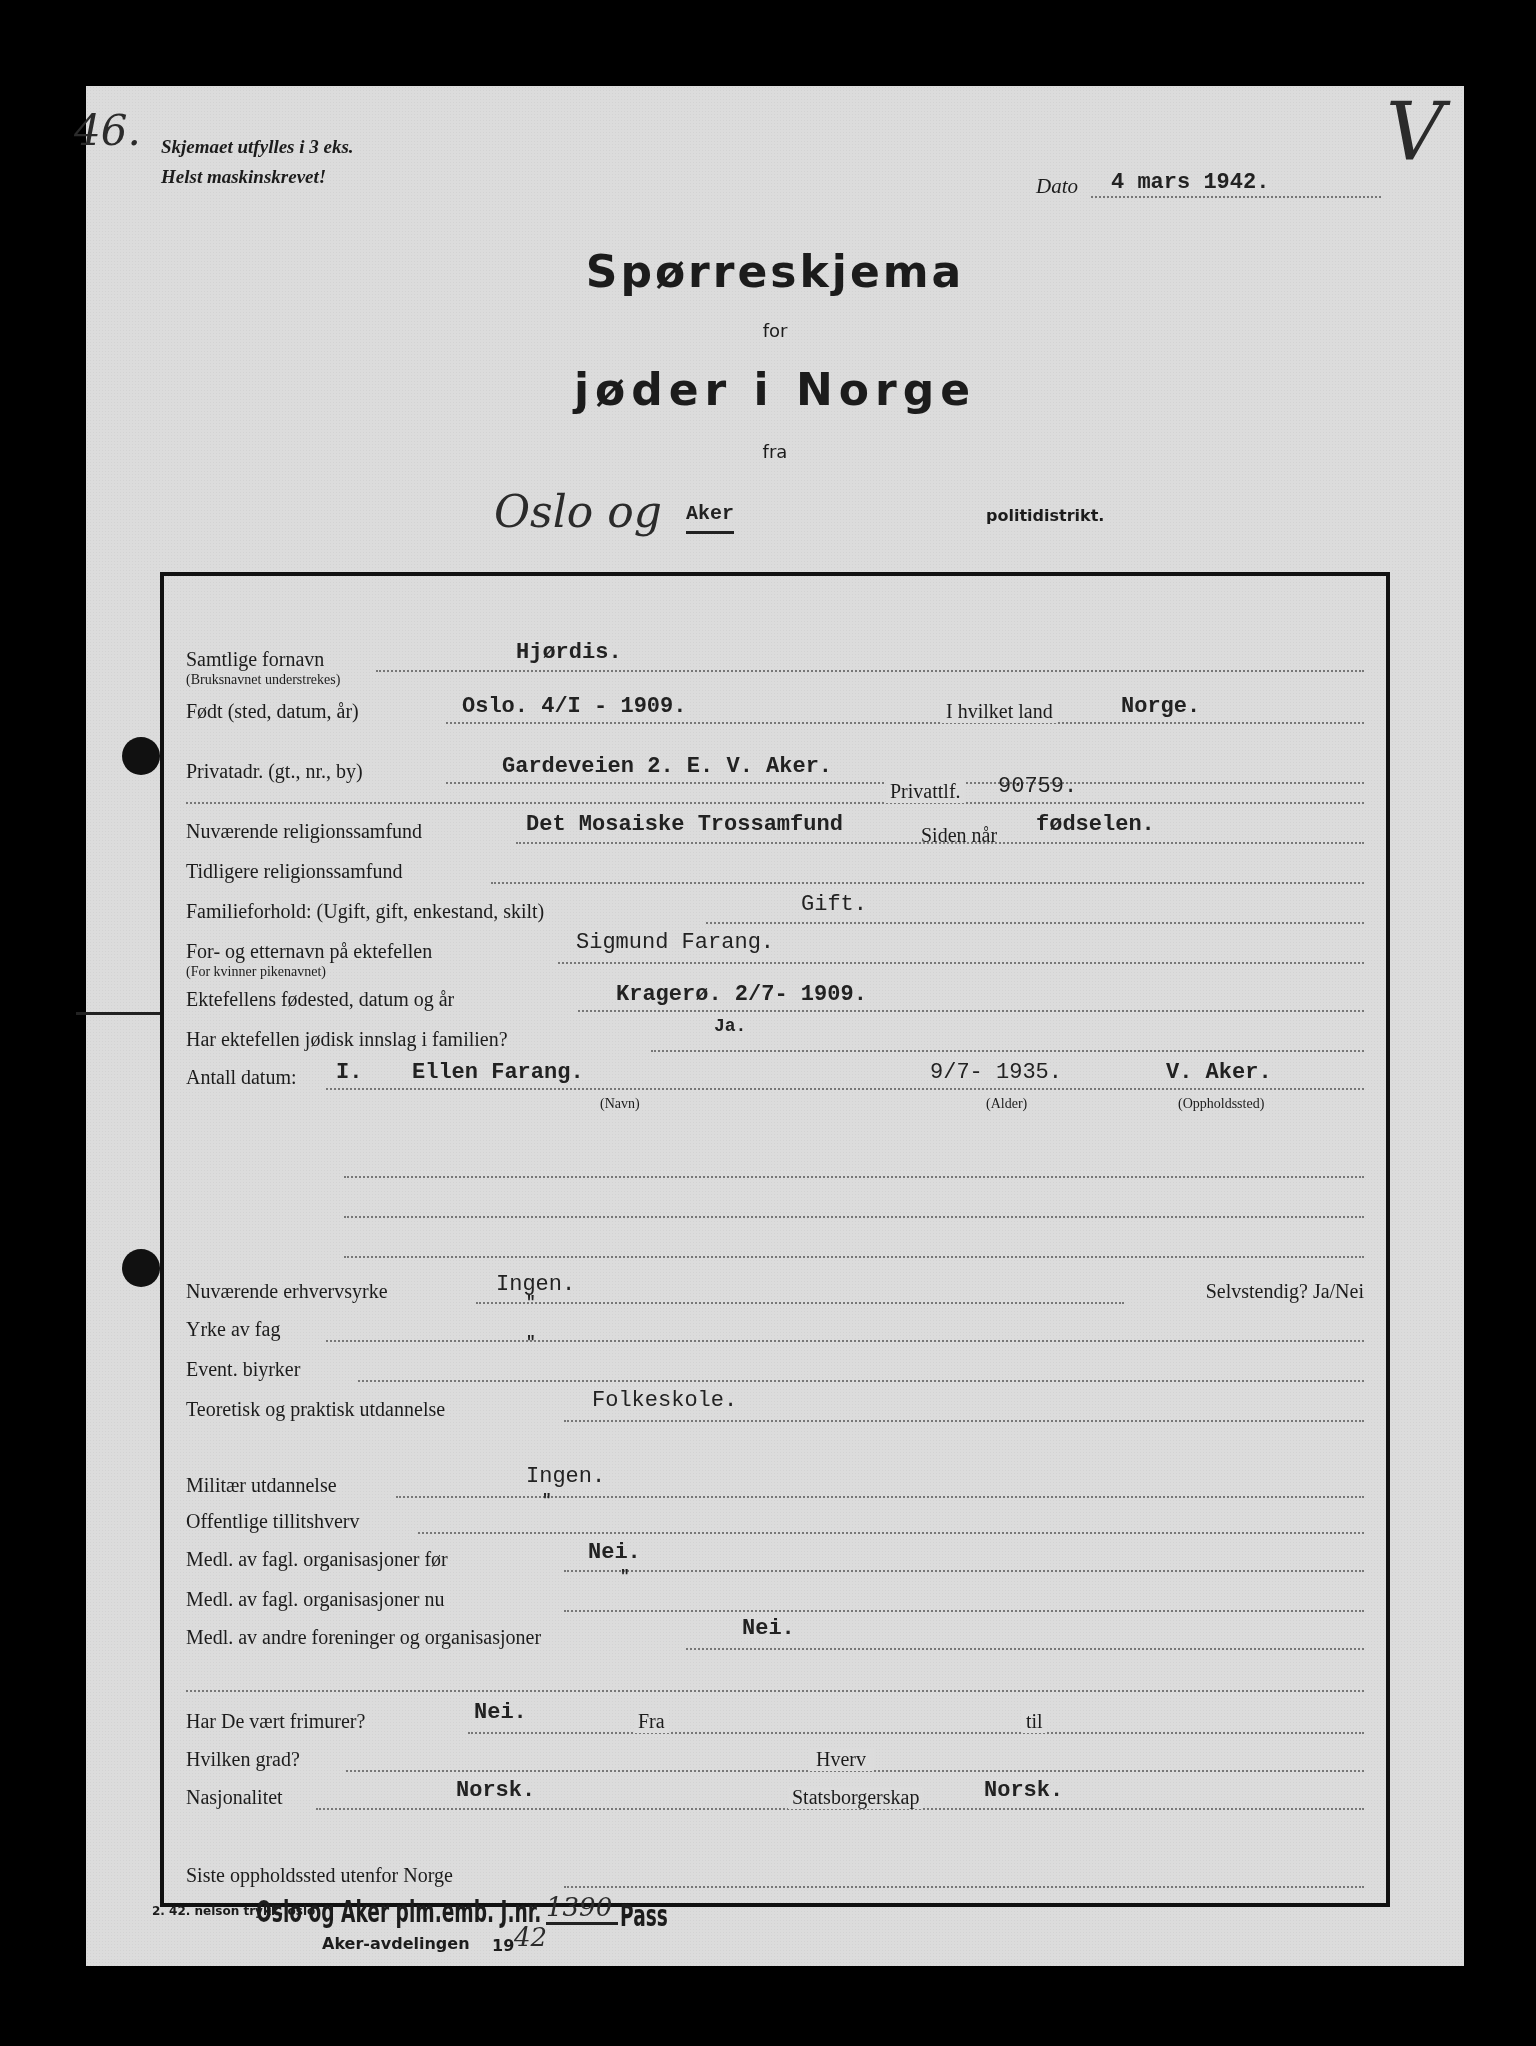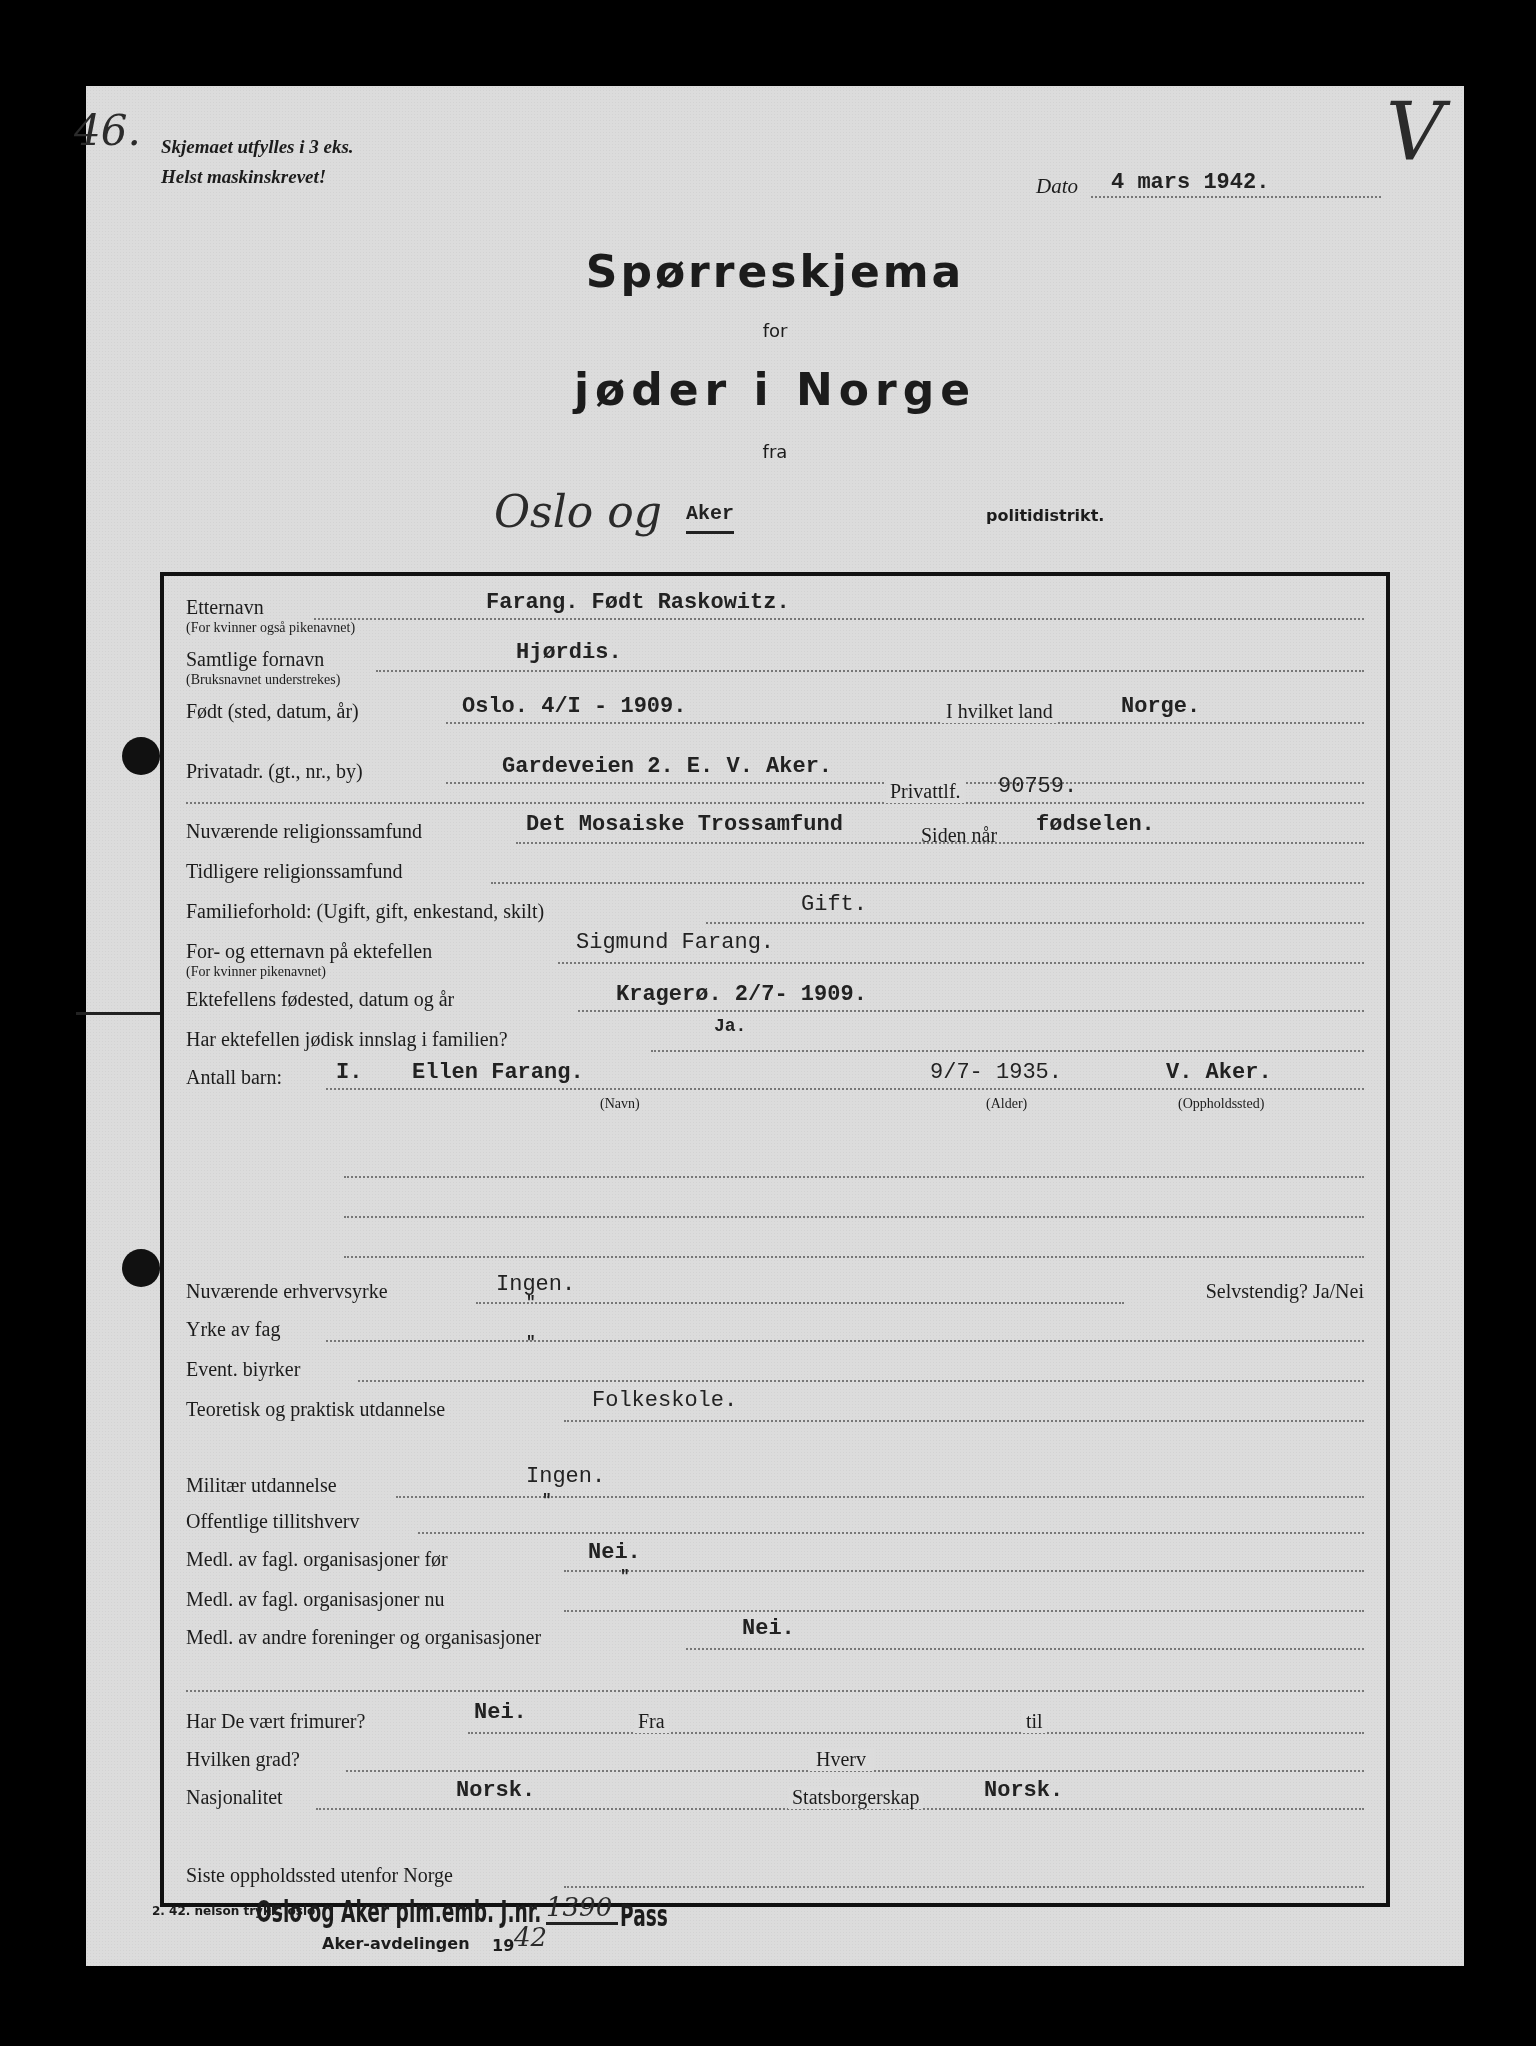--- a/index.html
+++ b/index.html
@@ -47,26 +47,20 @@
   <div class="abs hand" style="left:408px;top:400px;font-size:44px;">Oslo og</div>
   <div class="abs typed" style="left:600px;top:416px;font-size:20px;border-bottom:3px solid #222;padding-bottom:6px;">Aker</div>
   <div class="abs district" style="left:900px;top:420px;">politidistrikt.</div>
 
   <div class="hole" style="left:36px;top:651px;"></div>
   <div class="hole" style="left:36px;top:1163px;"></div>
   <div class="rule-left" style="left:-10px;top:926px;width:86px;"></div>
 
   <div class="box">
 
-    <div class="row" style="top:14px;">
-      <span class="abs lbl" style="left:0;top:6px;">Etternavn</span>
-      <div class="dots" style="left:128px;right:0;top:28px;"></div>
-      <span class="abs typed" style="left:300px;top:0;">Farang.   Født Raskowitz.</span>
-      <span class="sub" style="left:0;top:30px;">(For kvinner også pikenavnet)</span>
-    </div>
 
     <div class="row" style="top:64px;">
       <span class="abs lbl" style="left:0;top:8px;">Samtlige fornavn</span>
       <div class="dots" style="left:190px;right:0;top:30px;"></div>
       <span class="abs typed" style="left:330px;top:0;">Hjørdis.</span>
       <span class="sub" style="left:0;top:32px;">(Bruksnavnet understrekes)</span>
     </div>
 
     <div class="row" style="top:118px;">
       <span class="abs lbl" style="left:0;top:6px;">Født (sted, datum, år)</span>
@@ -120,21 +114,21 @@
       <span class="abs typed" style="left:430px;top:0;">Kragerø. 2/7- 1909.</span>
     </div>
 
     <div class="row" style="top:444px;">
       <span class="abs lbl" style="left:0;top:8px;">Har ektefellen jødisk innslag i familien?</span>
       <div class="dots" style="left:465px;right:0;top:30px;"></div>
       <span class="abs typed" style="left:528px;top:-4px;font-size:18px;">Ja.</span>
     </div>
 
     <div class="row" style="top:484px;">
-      <span class="abs lbl" style="left:0;top:6px;">Antall barn:</span>
+      <span class="abs lbl" style="left:0;top:6px;">Antall datum:</span>
       <div class="dots" style="left:140px;right:0;top:28px;"></div>
       <span class="abs typed" style="left:150px;top:0;">I.</span>
       <span class="abs typed" style="left:226px;top:0;">Ellen Farang.</span>
       <span class="abs typed" style="left:744px;top:0;font-weight:normal;">9/7- 1935.</span>
       <span class="abs typed" style="left:980px;top:0;">V. Aker.</span>
       <span class="sub" style="left:414px;top:36px;">(Navn)</span>
       <span class="sub" style="left:800px;top:36px;">(Alder)</span>
       <span class="sub" style="left:992px;top:36px;">(Oppholdssted)</span>
     </div>
     <div class="dots" style="left:180px;right:22px;top:600px;"></div>

